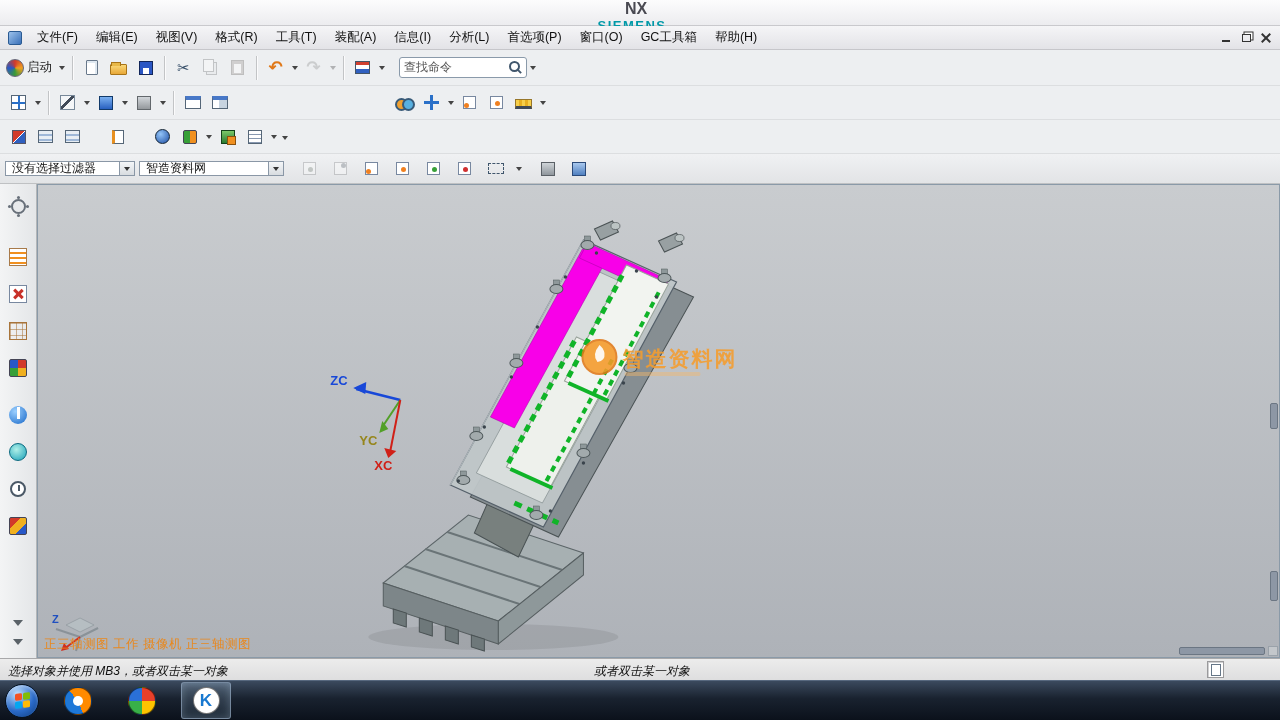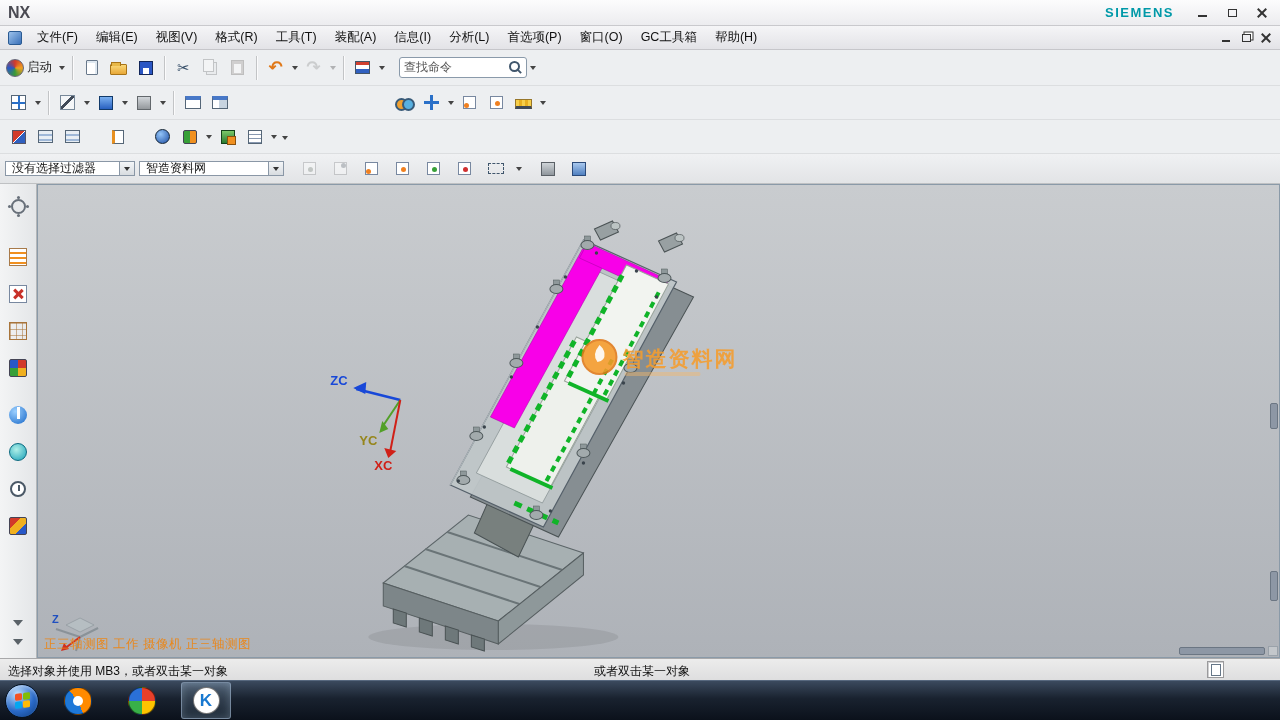--- a/index.html
+++ b/index.html
@@ -2,21 +2,21 @@
 <html><head>
 <meta charset="utf-8">
 <style>
   * { margin:0; padding:0; box-sizing:border-box; }
   html,body { width:1280px; height:720px; overflow:hidden; }
   body { font-family:"Liberation Sans","DejaVu Sans",sans-serif; font-size:12px; color:#222; }
   .screen { position:relative; width:1280px; height:720px; background:#e8e8ea; overflow:hidden; }
 
   
   .titlebar { position:absolute; top:0; left:0; right:0; height:26px; display:flex; align-items:center;
-    background:linear-gradient(#fcfcfd,#ececef); border-bottom:1px solid #c9c9cd; padding:0 6px; }
+    background:linear-gradient(#fcfcfd,#ececef); border-bottom:1px solid #c9c9cd; padding:0 6px;flex-direction:column; }
   .nx-logo { font-weight:800; font-size:16px; color:#4a4a52; letter-spacing:0; margin:0 10px 0 2px; }
   .title-text { font-size:12.5px; color:#111; }
   .spacer { flex:1; }
   .brand { color:#0099a8; font-weight:700; letter-spacing:1.5px; font-size:13px; margin-right:16px; }
   .winbtns { display:flex; align-items:center; gap:6px; }
   .wb { width:24px; height:18px; display:flex; align-items:center; justify-content:center; cursor:default; }
   .ic-min { width:9px; height:2px; background:#333; margin-top:6px; }
   .ic-max { width:9px; height:8px; border:1.5px solid #333; }
   .ic-x { position:relative; width:10px; height:10px; }
   .ic-x::before,.ic-x::after { content:""; position:absolute; left:4px; top:-1px; width:2px; height:12px; background:#333; }
@@ -131,21 +131,21 @@
   .viewport { flex:1; position:relative; border:1px solid #8a9aa8; background:linear-gradient(#c9cccf,#aeb2b8); overflow:hidden; }
   .viewport svg.model { position:absolute; inset:0; width:100%; height:100%; }
   .view-status { position:absolute; left:6px; bottom:4px; color:#e8881f; font-size:12.5px; letter-spacing:.5px; }
   .vthumb { position:absolute; right:1px; width:8px; background:#8d97a5; border:1px solid #6b7683; border-radius:2px; }
   .vt1 { top:218px; height:26px; } .vt2 { top:386px; height:30px; }
   .hthumb { position:absolute; right:14px; bottom:2px; width:86px; height:8px; background:#8d97a5; border:1px solid #6b7683; border-radius:2px; }
   .scorner { position:absolute; right:1px; bottom:1px; width:10px; height:10px; background:#c3c7cb; border:1px solid #9aa2aa; }
 
   
   .statusbar { position:absolute; top:658px; left:0; right:0; height:22px; background:linear-gradient(#ececec,#dededf);
-    border-top:1px solid #a8a8aa; font-size:12px; color:#111; }
+    border-top:1px solid #a8a8aa; font-size:12px; color:#111;font-style:italic; }
   .sb-prompt { position:absolute; left:8px; top:4px; }
   .sb-msg { position:absolute; left:594px; top:4px; }
   .sb-box { position:absolute; right:56px; top:2px; width:17px; height:17px; border:1px solid #9a9a9c; background:#fff;
     box-shadow:inset 1px 1px 0 #cfcfd1; display:flex; align-items:center; justify-content:center; }
   .sb-box::after { content:""; width:8px; height:10px; background:#fff; border:1px solid #678; }
 
   
   .taskbar { position:absolute; bottom:0; left:0; right:0; height:40px; display:flex; align-items:center;
     background:linear-gradient(#3b4a5e,#19222f 45%,#0b111b); border-top:1px solid #57687e; }
   .orb { width:34px; height:34px; border-radius:50%; margin:0 6px 0 5px; position:relative;

